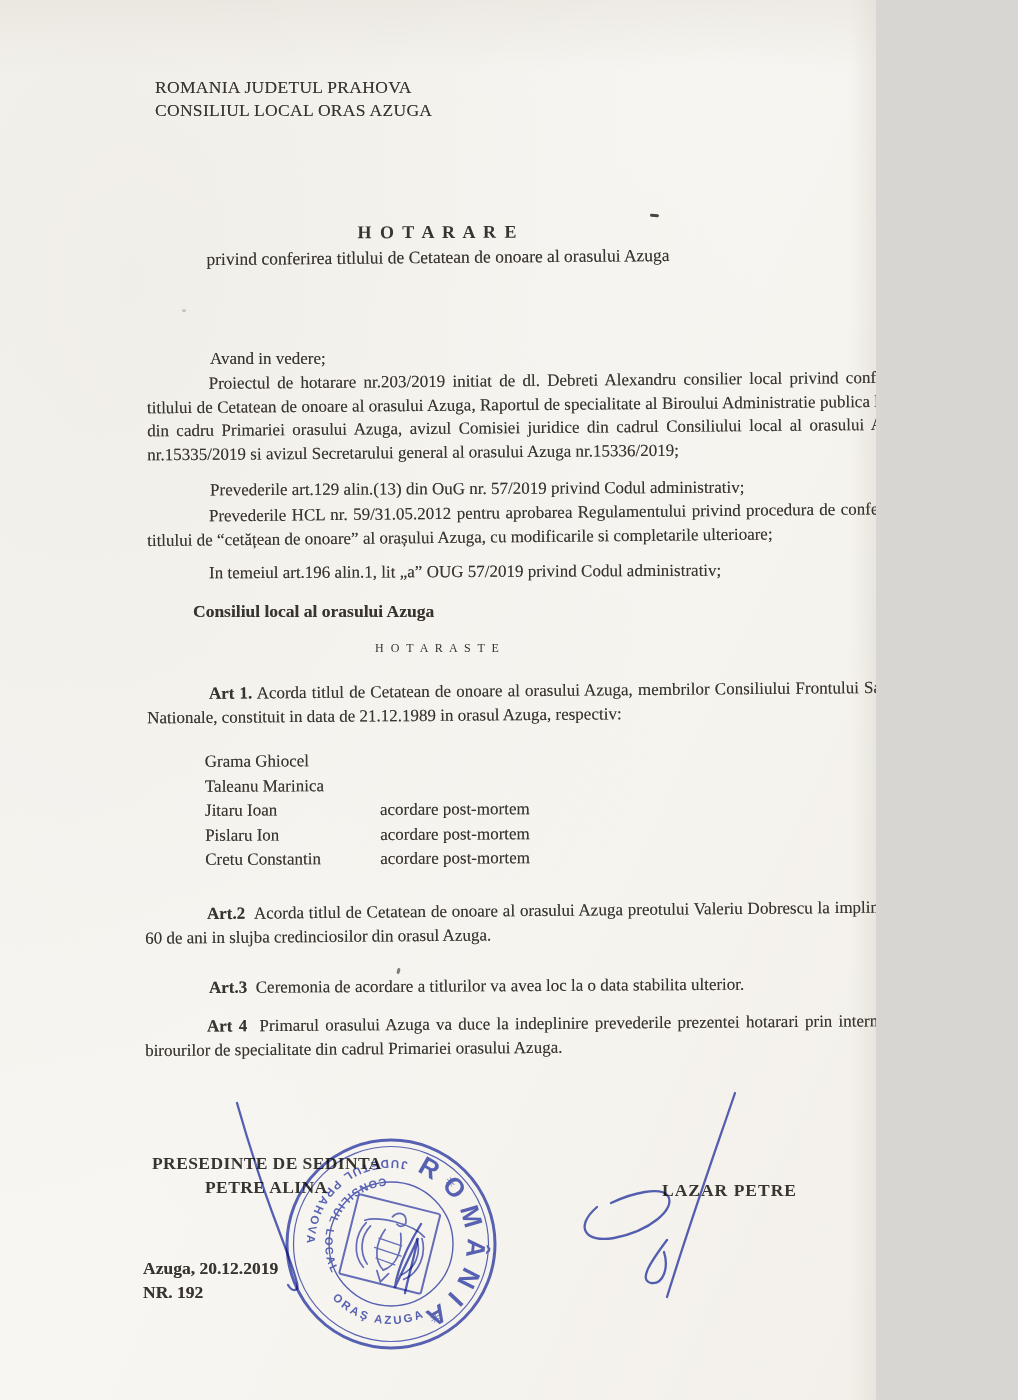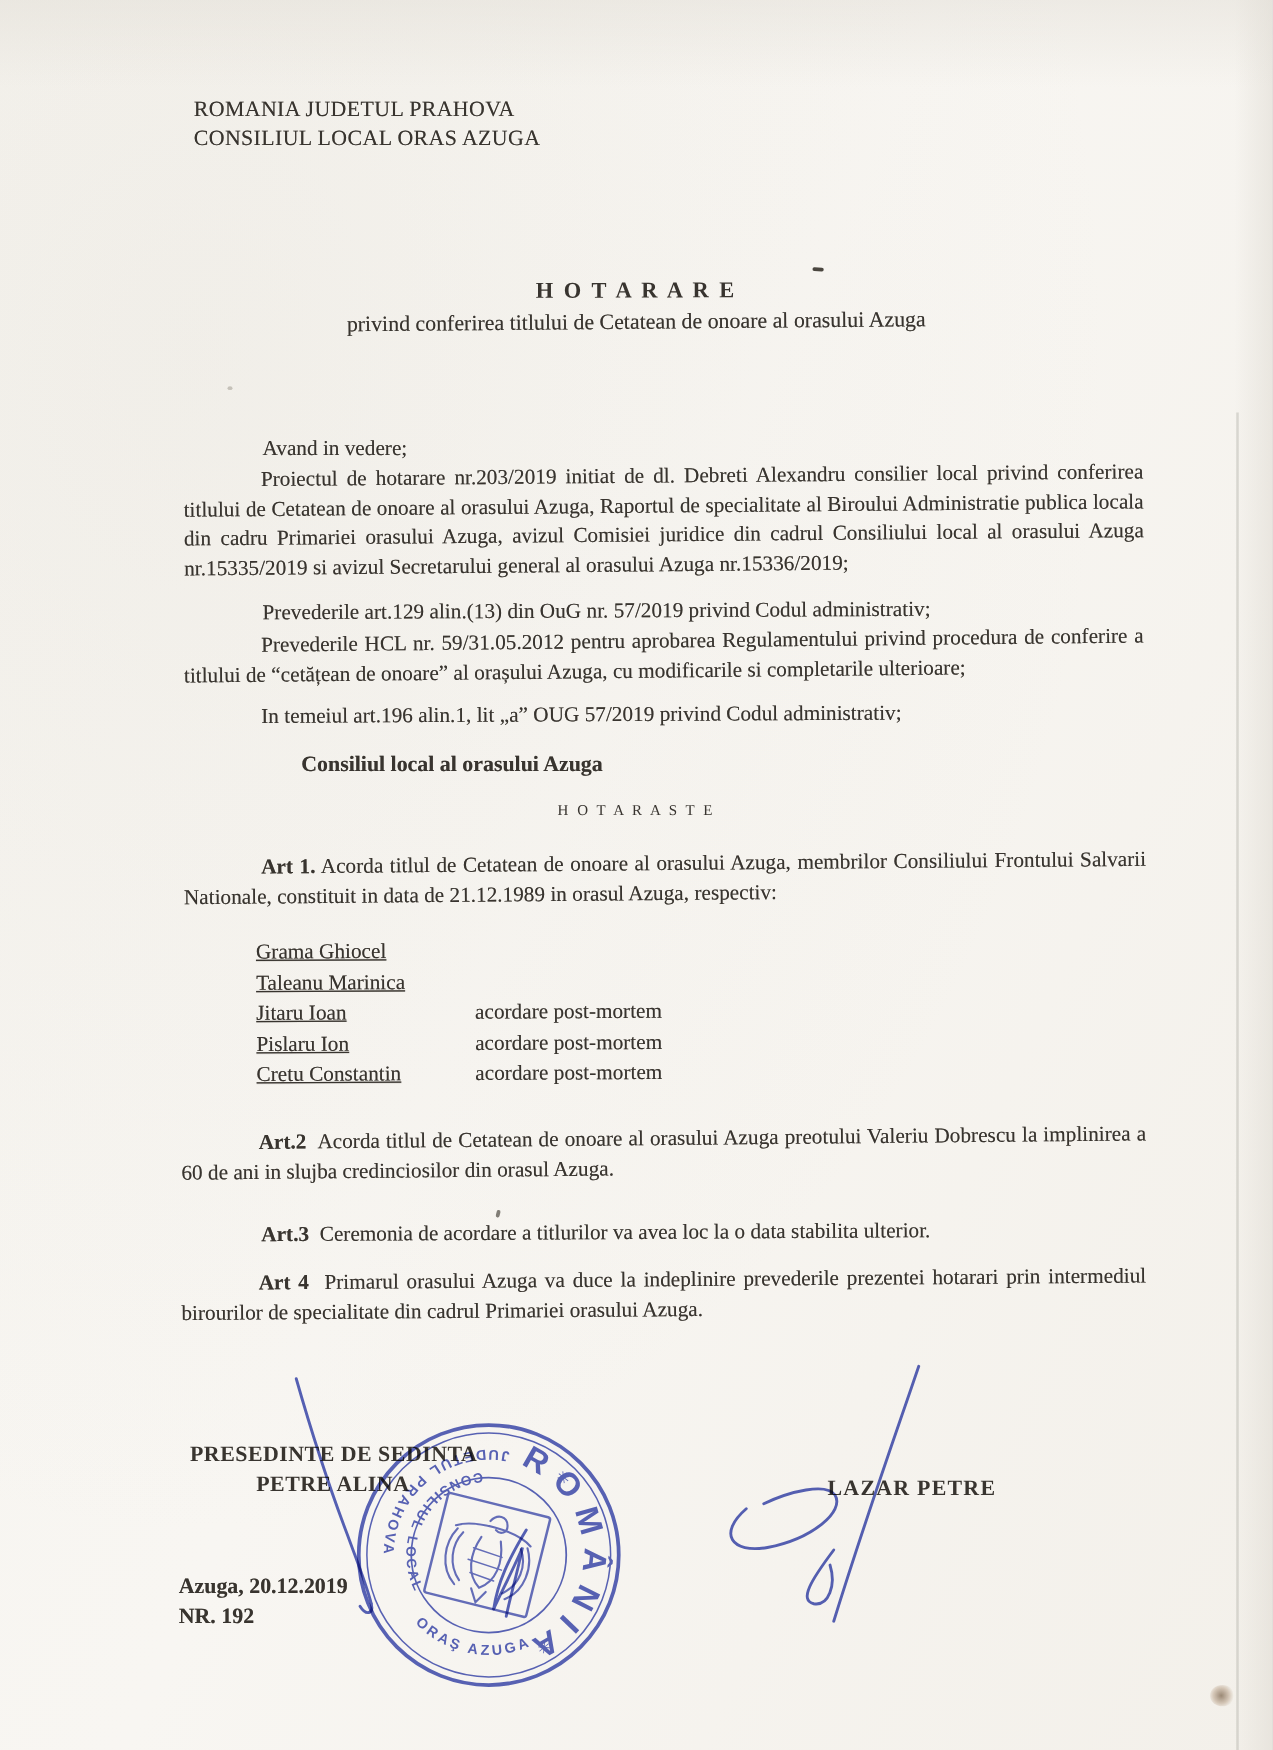--- a/index.html
+++ b/index.html
@@ -1,37 +1,37 @@
 <!DOCTYPE html>
 <html><head>
 <meta charset="utf-8">
 <style>
   html,body{margin:0;padding:0;background:#d8d6d2;}
   .page{
-    position:relative;width:1018px;height:1400px;overflow:hidden;
+    position:relative;width:876px;height:1400px;overflow:hidden;
     background:linear-gradient(115deg,#f6f4ef 0%,#f8f6f2 45%,#f3f0ea 100%);
     font-family:"Liberation Serif","DejaVu Serif",serif;
     color:#38342f;
   }
   .page::before{
     content:"";position:absolute;inset:0;pointer-events:none;
     background:
       linear-gradient(180deg,rgba(225,221,213,.45),rgba(0,0,0,0) 5%),
       linear-gradient(270deg,rgba(221,217,209,.5),rgba(0,0,0,0) 3%),
       radial-gradient(ellipse at 15% 20%,rgba(214,209,198,.18),rgba(0,0,0,0) 60%);
   }
   .abs{position:absolute;}
   .bold{font-weight:bold;}
   .txt{font-size:17px;line-height:23.5px;text-shadow:0 0 .5px rgba(62,56,48,.55);}
   .just{text-align:justify;}
   .indent{text-indent:62px;}
   .center{left:0;right:0;text-align:center;}
   .heading-spaced{font-weight:bold;font-size:18px;letter-spacing:2px;}
   .sig{font-weight:bold;font-size:17.5px;letter-spacing:.4px;margin-top:17px;}
-  .r-name{display:inline-block;width:175px;text-decoration:underline;}
+  .r-name{display:inline-block;width:175px;}
   .artifact{pointer-events:none;}
   .scanline{width:1.6px;background:rgba(188,185,178,.5);}
   .dash-mark{width:9px;height:2.6px;background:#4a463f;border-radius:2px;transform:rotate(4deg);}
   .speck{width:3px;height:6px;background:#5a554d;border-radius:2px;transform:rotate(14deg);opacity:.75;}
   .dot{width:4px;height:3px;background:#a9a49a;border-radius:50%;opacity:.6;}
   .smudge{
     width:20px;height:17px;border-radius:50%;
     background:radial-gradient(circle at 45% 50%,rgba(96,68,40,.6),rgba(140,100,62,.3) 45%,rgba(0,0,0,0) 72%);
     filter:blur(.4px);
   }
@@ -57,21 +57,21 @@
   <div class="abs txt" style="left:210px;top:347px;">Avand in vedere;</div>
 
   <div class="abs txt just indent" style="left:147px;top:369px;width:768px;transform:rotate(-0.5deg);">Proiectul de hotarare nr.203/2019 initiat de dl. Debreti Alexandru consilier local privind conferirea titlului de Cetatean de onoare al orasului Azuga, Raportul de specialitate al Biroului Administratie publica locala din cadru Primariei orasului Azuga, avizul Comisiei juridice din cadrul Consiliului local al orasului Azuga nr.15335/2019 si avizul Secretarului general al orasului Azuga nr.15336/2019;</div>
 
   <div class="abs txt" style="left:210px;top:477px;transform:rotate(-0.3deg);">Prevederile art.129 alin.(13)  din OuG nr. 57/2019 privind Codul administrativ;</div>
 
   <div class="abs txt just indent" style="left:147px;top:501px;width:768px;transform:rotate(-0.6deg);">Prevederile HCL nr. 59/31.05.2012 pentru aprobarea Regulamentului privind procedura de conferire a titlului de “cetățean de onoare” al orașului Azuga, cu modificarile si completarile ulterioare;</div>
 
   <div class="abs txt" style="left:209px;top:560px;transform:rotate(-0.3deg);">In temeiul art.196 alin.1, lit „a” OUG 57/2019 privind Codul administrativ;</div>
 
-  <div class="abs txt bold" style="left:193px;top:600px;font-size:17.5px;margin-left:48px;">Consiliul local al orasului Azuga</div>
+  <div class="abs txt bold" style="left:193px;top:600px;font-size:17.5px;">Consiliul local al orasului Azuga</div>
 
   <div class="abs center" style="top:641px;font-size:12px;letter-spacing:2px;">H O T A R A S T E</div>
 
   <div class="abs txt just indent" style="left:147px;top:679px;width:770px;transform:rotate(-0.5deg);">
     <b>Art 1.</b>
     <span>Acorda titlul de Cetatean de onoare al orasului Azuga, membrilor Consiliului Frontului  Salvarii Nationale, constituit in data de 21.12.1989 in orasul Azuga, respectiv:</span>
   </div>
 
   <div class="abs txt" style="left:205px;top:749px;line-height:24.6px;transform:rotate(-0.3deg);">
     <div><span class="r-name">Grama Ghiocel</span><span></span></div>

